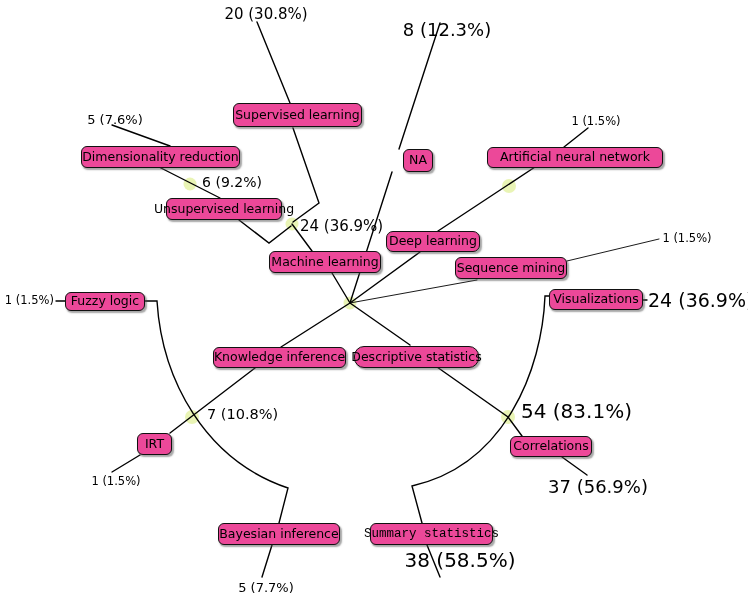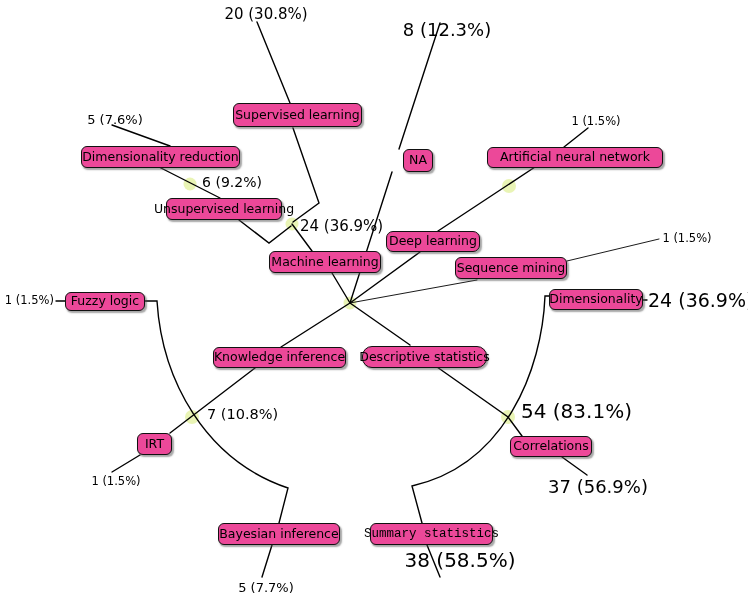--- a/index.html
+++ b/index.html
@@ -67,23 +67,23 @@
 
   <div class="node" style="left:233px;top:103px;width:129px;height:24px;">Supervised learning</div>
   <div class="node" style="left:81px;top:146px;width:159px;height:22px;">Dimensionality reduction</div>
   <div class="node" style="left:383px;top:149px;width:30px;height:23px;margin-left:20px;">NA</div>
   <div class="node" style="left:487px;top:147px;width:176px;height:21px;">Artificial neural network</div>
   <div class="node" style="left:166px;top:198px;width:116px;height:22px;">Unsupervised learning</div>
   <div class="node" style="left:269px;top:251px;width:112px;height:22px;">Machine learning</div>
   <div class="node" style="left:386px;top:231px;width:94px;height:21px;border-radius:7px;">Deep learning</div>
   <div class="node" style="left:455px;top:257px;width:112px;height:22px;">Sequence mining</div>
   <div class="node" style="left:65px;top:292px;width:80px;height:19px;">Fuzzy logic</div>
-  <div class="node" style="left:549px;top:289px;width:94px;height:21px;">Dimensionality</div>
+  <div class="node" style="left:549px;top:289px;width:94px;height:21px;">Visualizations</div>
   <div class="node" style="left:213px;top:347px;width:133px;height:21px;">Knowledge inference</div>
-  <div class="node" style="left:362px;top:346px;width:125px;height:22px;border-radius:10px;">Descriptive statistics</div>
+  <div class="node" style="left:354px;top:346px;width:125px;height:22px;border-radius:10px;">Descriptive statistics</div>
   <div class="node" style="left:137px;top:433px;width:35px;height:22px;">IRT</div>
   <div class="node" style="left:510px;top:436px;width:82px;height:21px;">Correlations</div>
   <div class="node" style="left:218px;top:523px;width:122px;height:22px;">Bayesian inference</div>
   <div class="node" style="left:370px;top:523px;width:123px;height:22px;font-family:Liberation Mono, monospace;">Summary statistics</div>
 
   <div class="count c-center" style="left:266px;top:14px;font-size:15px;">20 (30.8%)</div>
   <div class="count c-center" style="left:447px;top:30px;font-size:18px;">8 (12.3%)</div>
   <div class="count c-center" style="left:115px;top:119px;font-size:13px;">5 (7.6%)</div>
   <div class="count c-center" style="left:596px;top:122px;font-size:11.5px;">1 (1.5%)</div>
   <div class="count c-center" style="left:232px;top:182px;font-size:14px;">6 (9.2%)</div>

